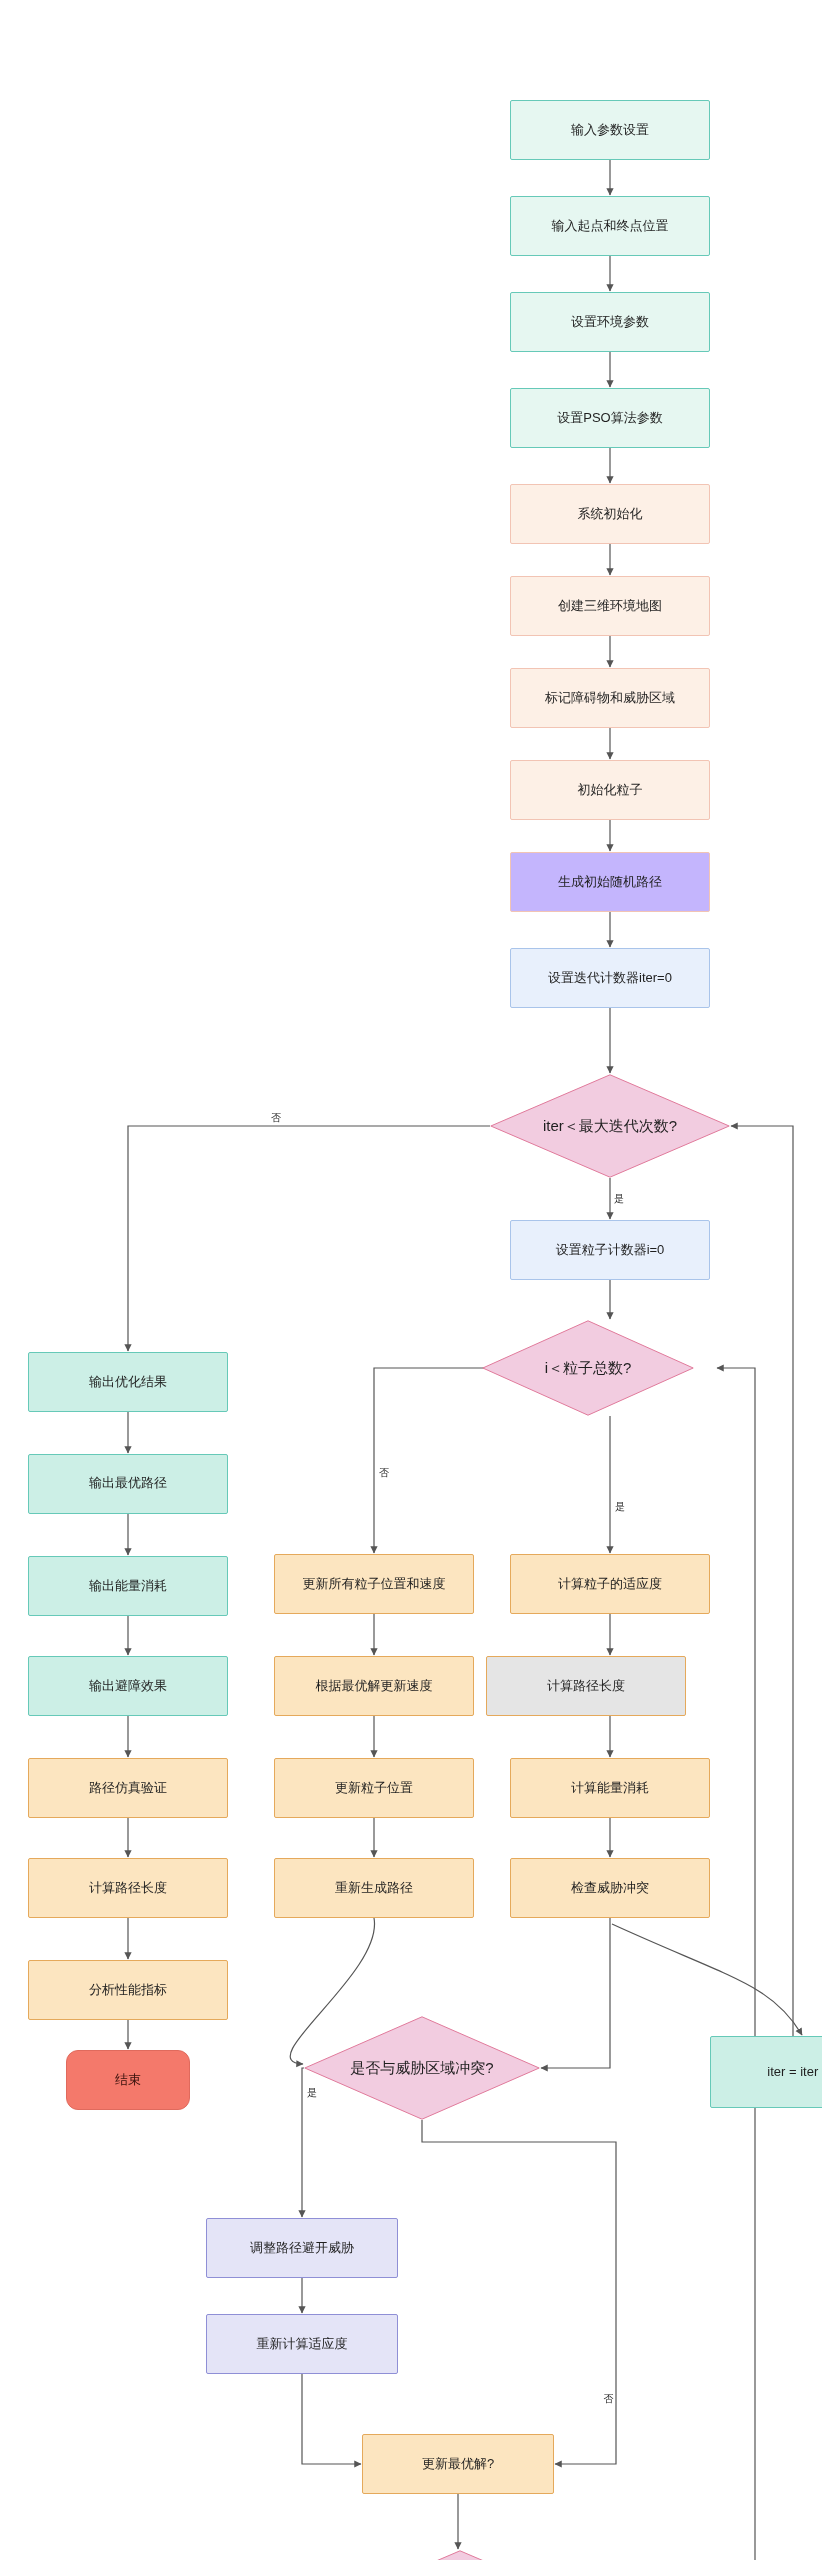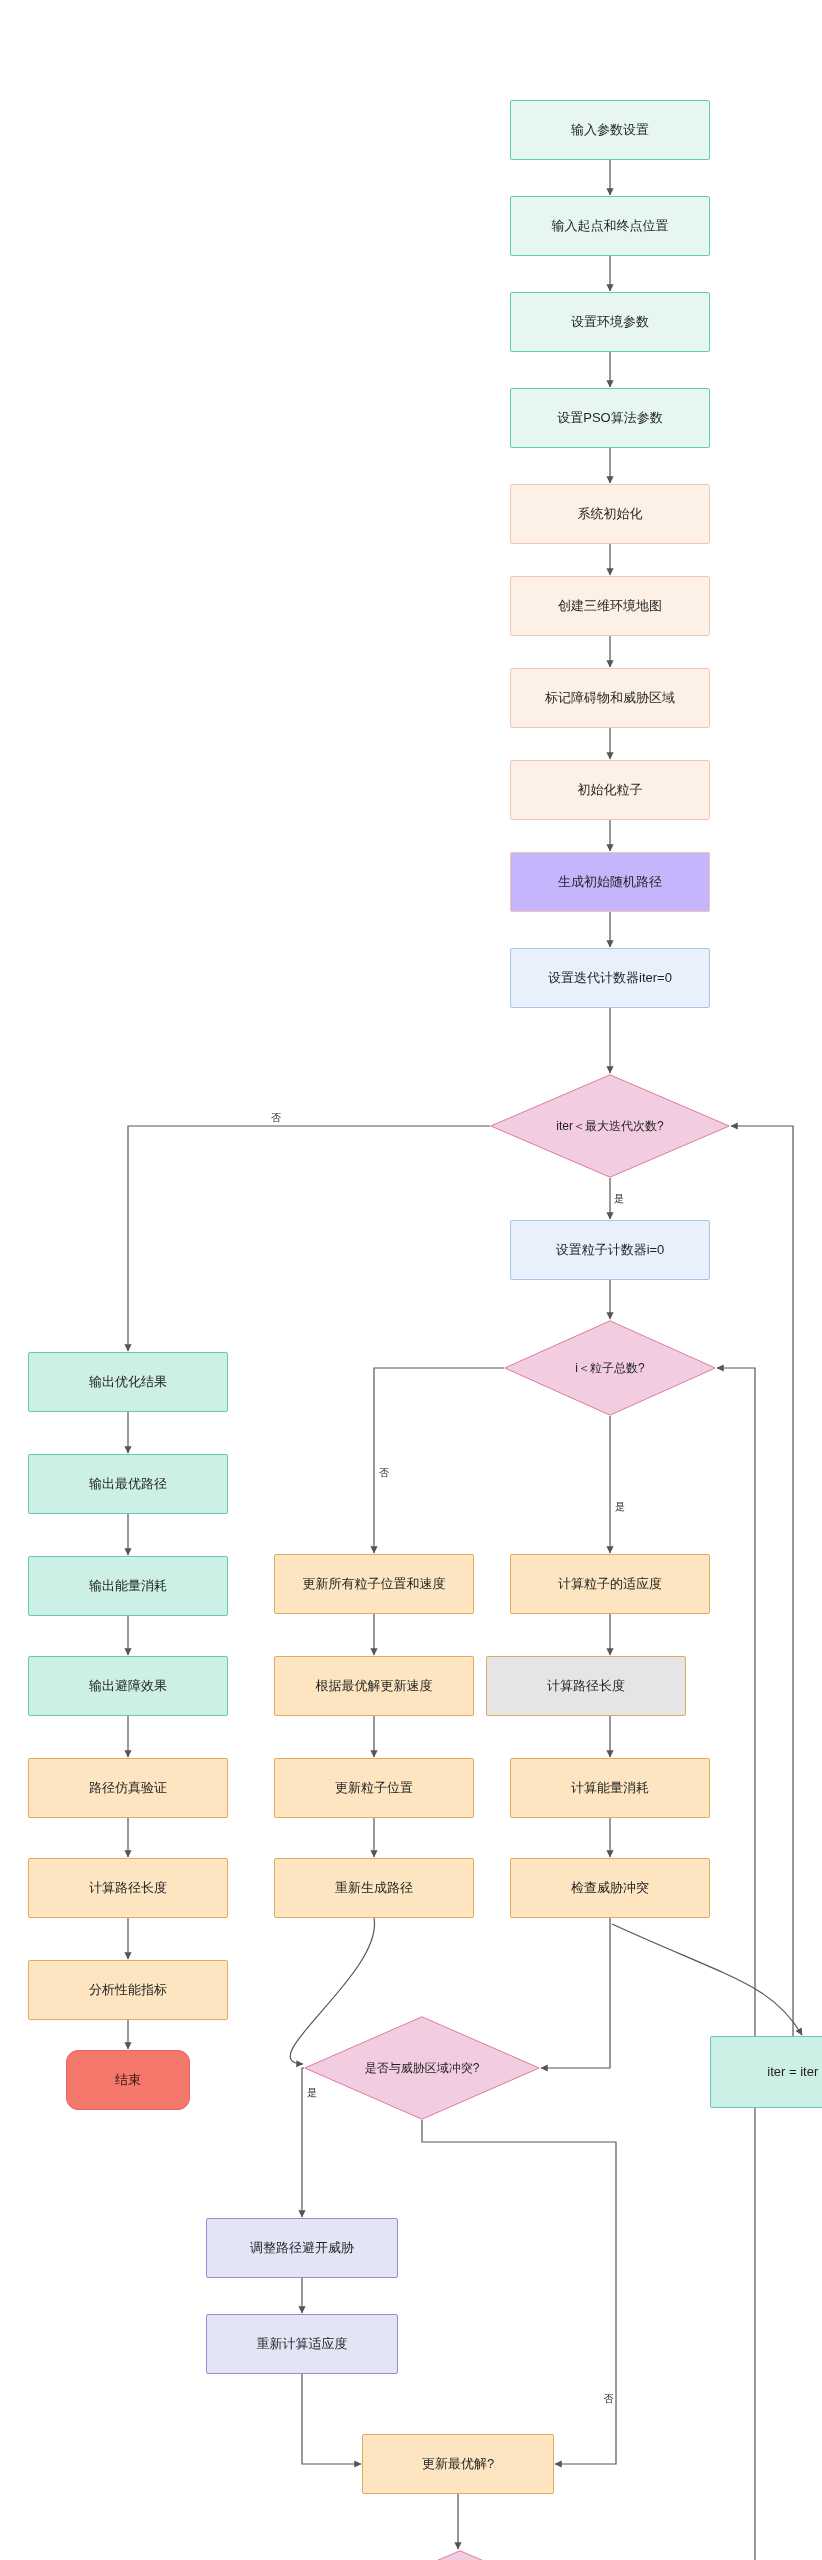--- a/index.html
+++ b/index.html
@@ -4,21 +4,21 @@
 <style>
   html,body{margin:0;padding:0;background:#ffffff;}
   body{font-family:"Liberation Sans","DejaVu Sans",sans-serif;}
   #canvas{position:relative;width:822px;height:2560px;background:#fff;overflow:hidden;}
   .node{position:absolute;box-sizing:border-box;display:flex;align-items:center;justify-content:center;
         text-align:center;font-size:13px;color:#1f1f1f;line-height:1.25;padding:2px 4px;}
   .rect{border-width:1px;border-style:solid;border-radius:2px;}
   .stadium{border-width:1px;border-style:solid;border-radius:18px;}
   .diamond-wrap{position:absolute;display:flex;align-items:center;justify-content:center;}
   .diamond-shape{position:absolute;left:0;top:0;width:100%;height:100%;}
-  .diamond-label{position:relative;z-index:2;font-size:12px;color:#1f1f1f;text-align:left;
+  .diamond-label{position:relative;z-index:2;font-size:15px;color:#1f1f1f;text-align:left;
                  white-space:nowrap;pointer-events:none;}
   .edgelayer{position:absolute;left:0;top:0;width:822px;height:2560px;pointer-events:none;}
   .elabel{position:absolute;font-size:10px;color:#1f1f1f;background:#fff;padding:0 1px;
           line-height:1;white-space:nowrap;}
   .elabel.vert{writing-mode:vertical-rl;text-orientation:mixed;}
 </style>
 </head>
 <body>
 
 <div id="canvas">
@@ -88,28 +88,28 @@
       <div class="node rect" style="left: 510px; top: 760px; width: 200px; height: 60px; background: rgb(253, 240, 230); border-color: rgb(242, 196, 180); color: rgb(31, 31, 31);">初始化粒子</div>
       <div class="node rect" style="left: 510px; top: 852px; width: 200px; height: 60px; background: #c4b5fd; border-color: rgb(242, 196, 180); color: rgb(31, 31, 31);">生成初始随机路径</div>
       <div class="node rect" style="left: 510px; top: 948px; width: 200px; height: 60px; background: rgb(232, 240, 252); border-color: rgb(169, 196, 234); color: rgb(31, 31, 31);">设置迭代计数器iter=0</div>
       <div class="diamond-wrap" style="left: 490px; top: 1074px; width: 240px; height: 104px;">
         <svg class="diamond-shape" viewBox="0 0 240 104" preserveAspectRatio="none">
           <polygon points="120,0.8 239.2,52 120,103.2 0.8,52" fill="#F2CCE0" stroke="#E07A9B" stroke-width="1"></polygon>
         </svg>
         <div class="diamond-label">iter＜最大迭代次数?</div>
       </div>
       <div class="node rect" style="left: 510px; top: 1220px; width: 200px; height: 60px; background: rgb(232, 240, 252); border-color: rgb(169, 196, 234); color: rgb(31, 31, 31);">设置粒子计数器i=0</div>
-      <div class="diamond-wrap" style="left: 504px; top: 1320px; width: 212px; height: 96px;">
+      <div class="diamond-wrap" style="left: 482px; top: 1320px; width: 212px; height: 96px;">
         <svg class="diamond-shape" viewBox="0 0 212 96" preserveAspectRatio="none">
           <polygon points="106,0.8 211.2,48 106,95.2 0.8,48" fill="#F2CCE0" stroke="#E07A9B" stroke-width="1"></polygon>
         </svg>
         <div class="diamond-label">i＜粒子总数?</div>
       </div>
       <div class="node rect" style="left: 28px; top: 1352px; width: 200px; height: 60px; background: rgb(204, 239, 230); border-color: rgb(102, 201, 184); color: rgb(31, 31, 31);">输出优化结果</div>
-      <div class="node rect" style="left: 28px; top: 1454px; width: 200px; height: 60px; background: rgb(204, 239, 230); border-color: rgb(102, 201, 184); color: rgb(31, 31, 31);">输出最优路径</div>
+      <div class="node rect" style="left: 28px; top: 1454px; width: 200px; height: 60px; background: rgb(204, 239, 230); border-color: rgb(102, 201, 184); color: rgb(31, 31, 31); font-family: Liberation Mono, monospace;">输出最优路径</div>
       <div class="node rect" style="left: 28px; top: 1556px; width: 200px; height: 60px; background: rgb(204, 239, 230); border-color: rgb(102, 201, 184); color: rgb(31, 31, 31);">输出能量消耗</div>
       <div class="node rect" style="left: 28px; top: 1656px; width: 200px; height: 60px; background: rgb(204, 239, 230); border-color: rgb(102, 201, 184); color: rgb(31, 31, 31);">输出避障效果</div>
       <div class="node rect" style="left: 28px; top: 1758px; width: 200px; height: 60px; background: rgb(252, 229, 192); border-color: rgb(229, 169, 91); color: rgb(31, 31, 31);">路径仿真验证</div>
       <div class="node rect" style="left: 28px; top: 1858px; width: 200px; height: 60px; background: rgb(252, 229, 192); border-color: rgb(229, 169, 91); color: rgb(31, 31, 31);">计算路径长度</div>
       <div class="node rect" style="left: 28px; top: 1960px; width: 200px; height: 60px; background: rgb(252, 229, 192); border-color: rgb(229, 169, 91); color: rgb(31, 31, 31);">分析性能指标</div>
       <div class="node stadium" style="left: 66px; top: 2050px; width: 124px; height: 60px; background: rgb(244, 121, 107); border-color: rgb(224, 106, 93); color: rgb(58, 18, 13); border-radius: 12px;">结束</div>
       <div class="node rect" style="left: 274px; top: 1554px; width: 200px; height: 60px; background: rgb(252, 229, 192); border-color: rgb(229, 169, 91); color: rgb(31, 31, 31);">更新所有粒子位置和速度</div>
       <div class="node rect" style="left: 274px; top: 1656px; width: 200px; height: 60px; background: rgb(252, 229, 192); border-color: rgb(229, 169, 91); color: rgb(31, 31, 31);">根据最优解更新速度</div>
       <div class="node rect" style="left: 274px; top: 1758px; width: 200px; height: 60px; background: rgb(252, 229, 192); border-color: rgb(229, 169, 91); color: rgb(31, 31, 31);">更新粒子位置</div>
       <div class="node rect" style="left: 274px; top: 1858px; width: 200px; height: 60px; background: rgb(252, 229, 192); border-color: rgb(229, 169, 91); color: rgb(31, 31, 31);">重新生成路径</div>

